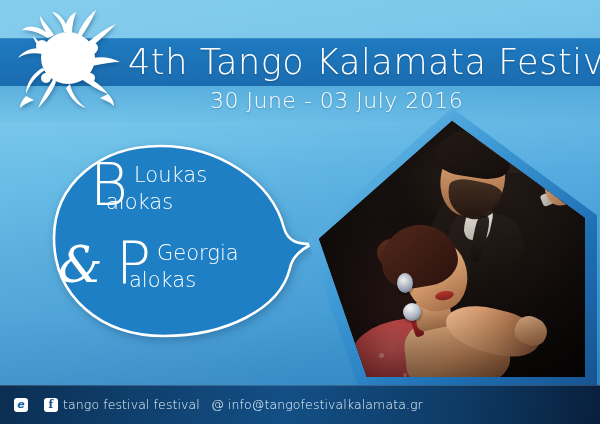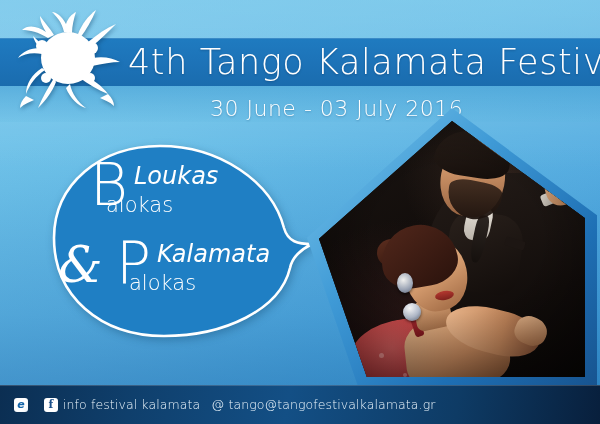--- a/index.html
+++ b/index.html
@@ -34,41 +34,41 @@
   
   .headline{
     position:absolute;left:128px;top:38px;width:460px;height:48px;
     display:flex;align-items:center;
     color:#ffffff;
     font-family:"DejaVu Sans", sans-serif;
     font-weight:300;font-size:35px;letter-spacing:.6px;white-space:nowrap;
     text-shadow:0 1px 2px rgba(10,50,90,.35);
   }
   .subhead{
-    position:absolute;left:210px;top:96px;width:300px;
+    position:absolute;left:210px;top:88px;width:300px;
     color:#ffffff;
     font-family:"DejaVu Sans", sans-serif;
     font-weight:300;font-size:22px;letter-spacing:.5px;white-space:nowrap;
     text-shadow:0 1px 2px rgba(10,50,90,.3);
   }
 
   
   .bubble-wrap{position:absolute;left:44px;top:138px;width:290px;height:206px;}
   .bubble-wrap svg{position:absolute;inset:0;width:100%;height:100%;
     filter:drop-shadow(2px 3px 4px rgba(10,60,100,.35));}
   .bubble-text{position:absolute;inset:0;color:#fff;}
   .name-row{position:absolute;display:flex;align-items:flex-start;}
   .dropcap{
     font-family:"DejaVu Sans", sans-serif;font-weight:300;
     font-size:58px;line-height:.88;letter-spacing:0;
   }
   .name-lines{display:flex;flex-direction:column;}
   .name-first{
     font-family:"DejaVu Sans", sans-serif;font-weight:300;
-    font-size:24px;line-height:1.05;margin-left:6px;margin-top:4px;font-style:italic;
+    font-size:21px;line-height:1.05;margin-left:6px;margin-top:4px;
   }
   .name-last{
     font-family:"DejaVu Sans", sans-serif;font-weight:300;
     font-size:21px;line-height:1.05;margin-left:-22px;margin-top:5px;
   }
   .r1{left:46px;top:22px;}
   .r2{left:72px;top:100px;}
   .amp{
     position:absolute;left:14px;top:102px;
     font-family:"DejaVu Serif", serif;font-weight:400;font-style:italic;
@@ -242,21 +242,21 @@
         <span class="dropcap">B</span>
         <span class="name-lines">
           <span class="name-first">Loukas</span>
           <span class="name-last">alokas</span>
         </span>
       </div>
       <div class="amp">&amp;</div>
       <div class="name-row r2">
         <span class="dropcap">P</span>
         <span class="name-lines">
-          <span class="name-first">Kalamata</span>
+          <span class="name-first">Georgia</span>
           <span class="name-last">alokas</span>
         </span>
       </div>
     </div>
   </div>
 
   <div class="photo-frame">
     <div class="diamond-border"></div>
     <div class="diamond-photo">
       <div class="photo-art">
@@ -298,24 +298,24 @@
   <div class="footer">
     <div class="footer-top-edge"></div>
     <div class="footer-inner">
 
       <div class="fitem">
         <span class="ficon ie">e</span>
       </div>
 
       <div class="fitem">
         <span class="ficon fb">f</span>
-        <span>info festival kalamata</span>
+        <span>tango festival festival</span>
       </div>
 
       <div class="fitem">
         <span class="at-sym">@</span>
-        <span>tango@tangofestivalkalamata.gr</span>
+        <span>info@tangofestivalkalamata.gr</span>
       </div>
 
     </div>
   </div>
 
 </div>
 
 </body></html>

